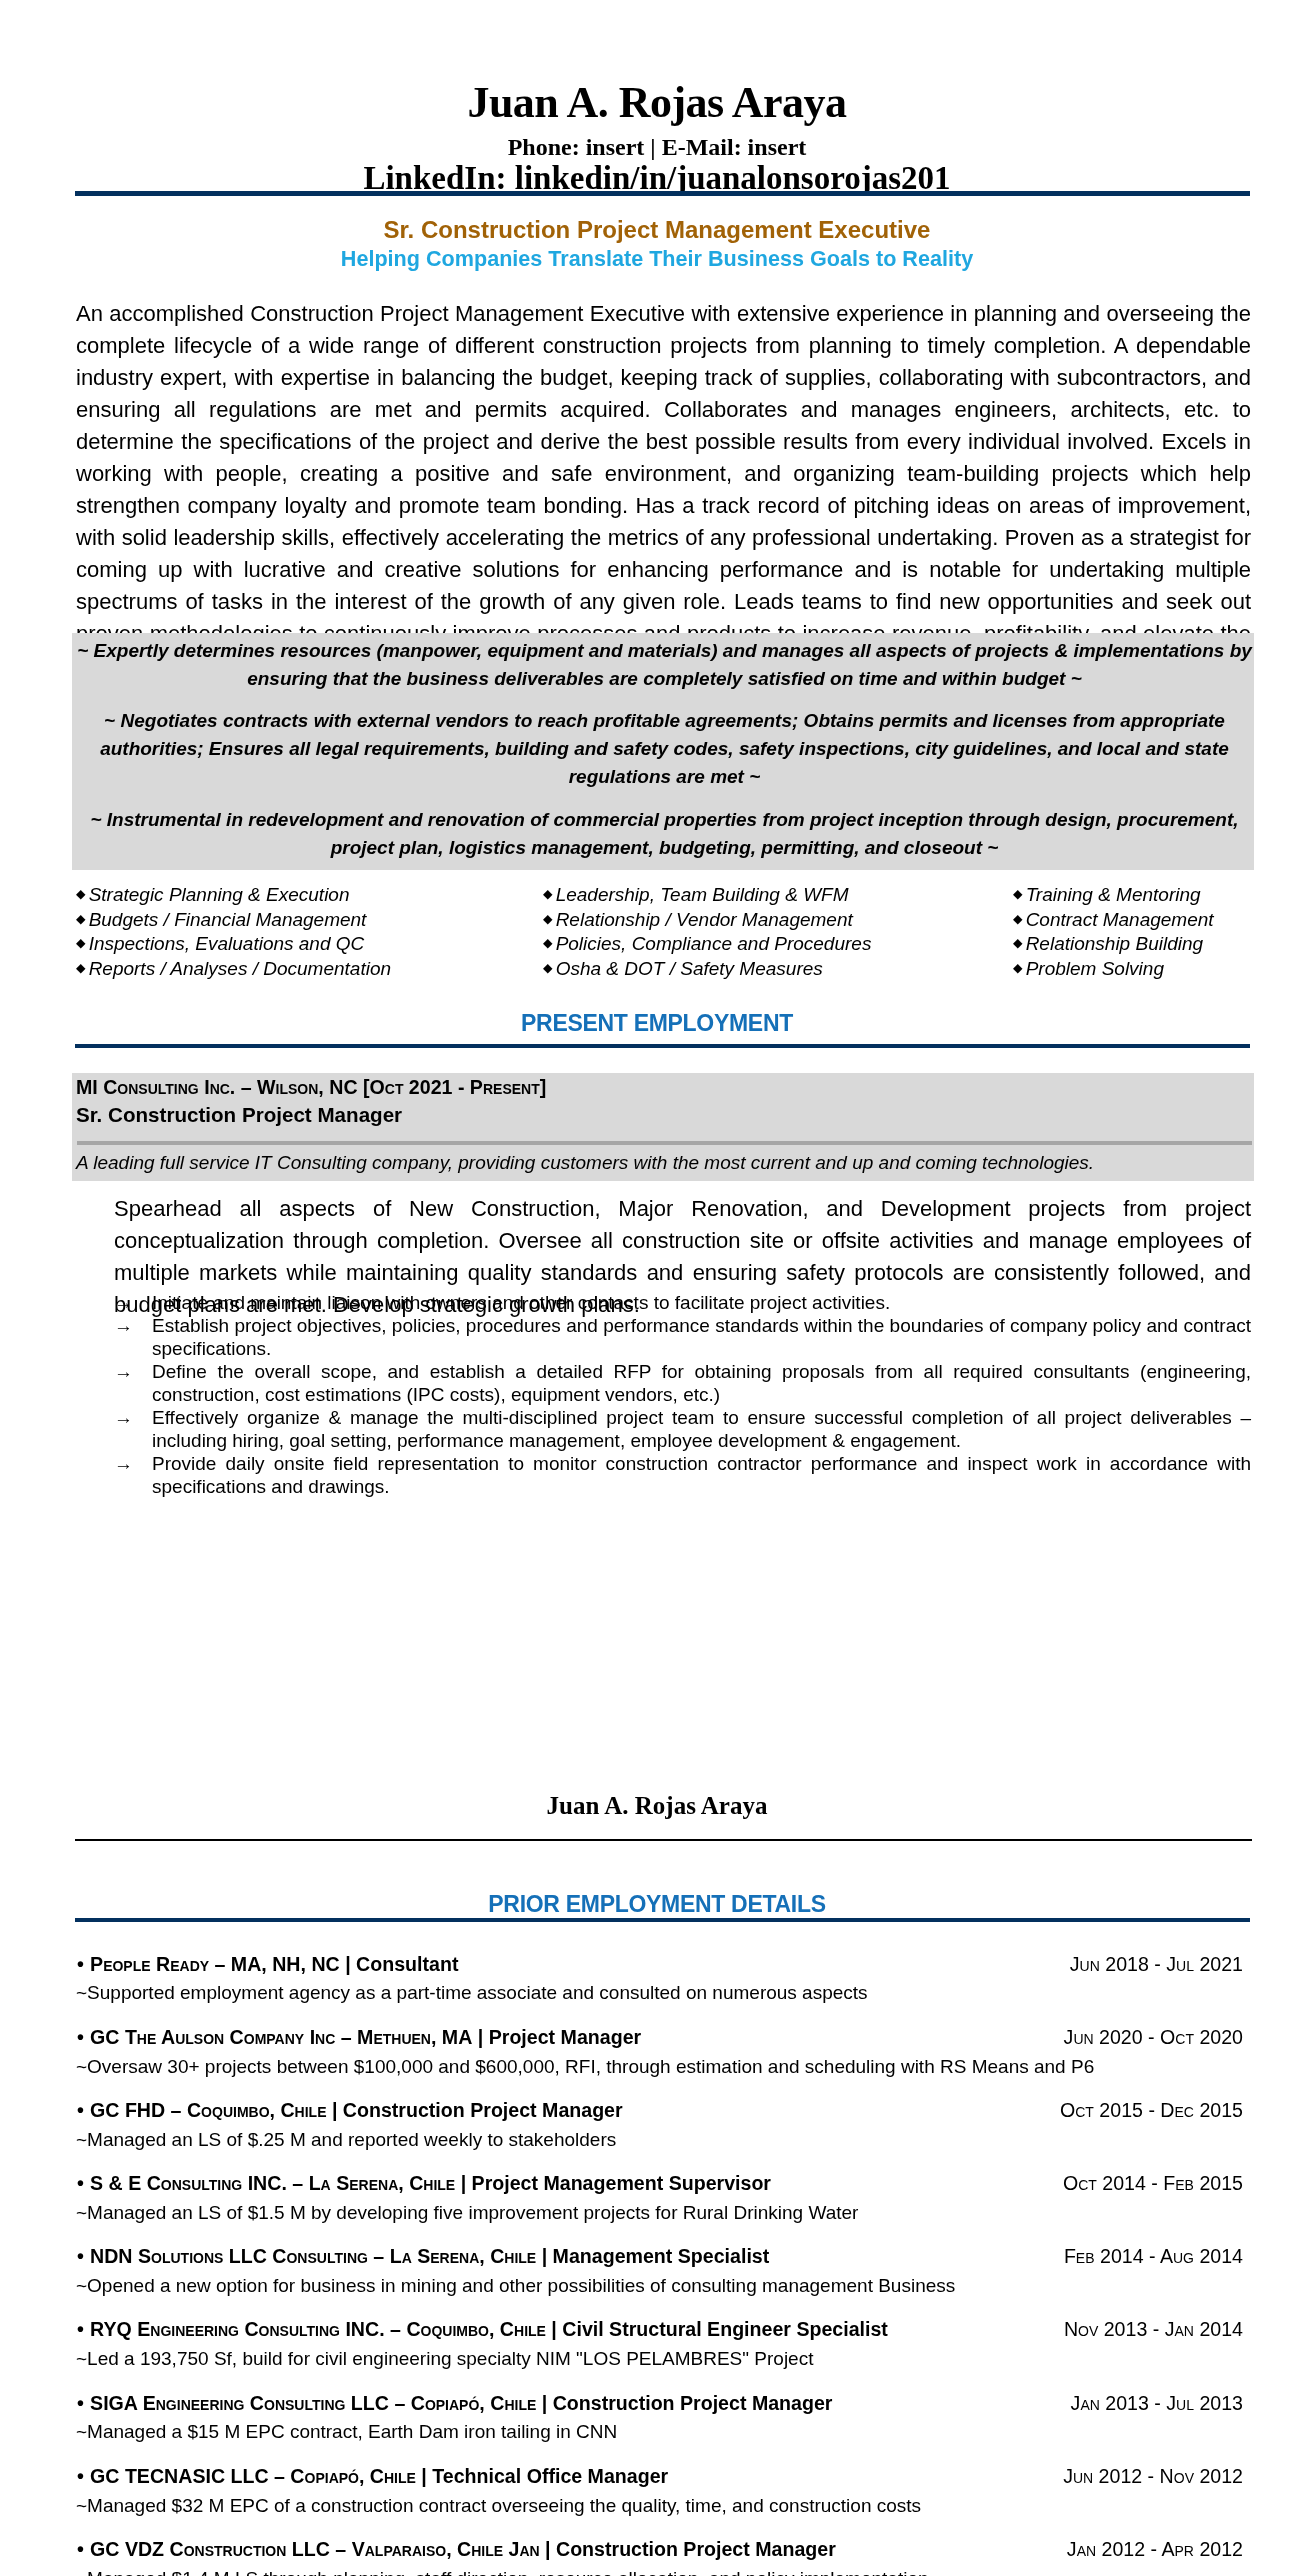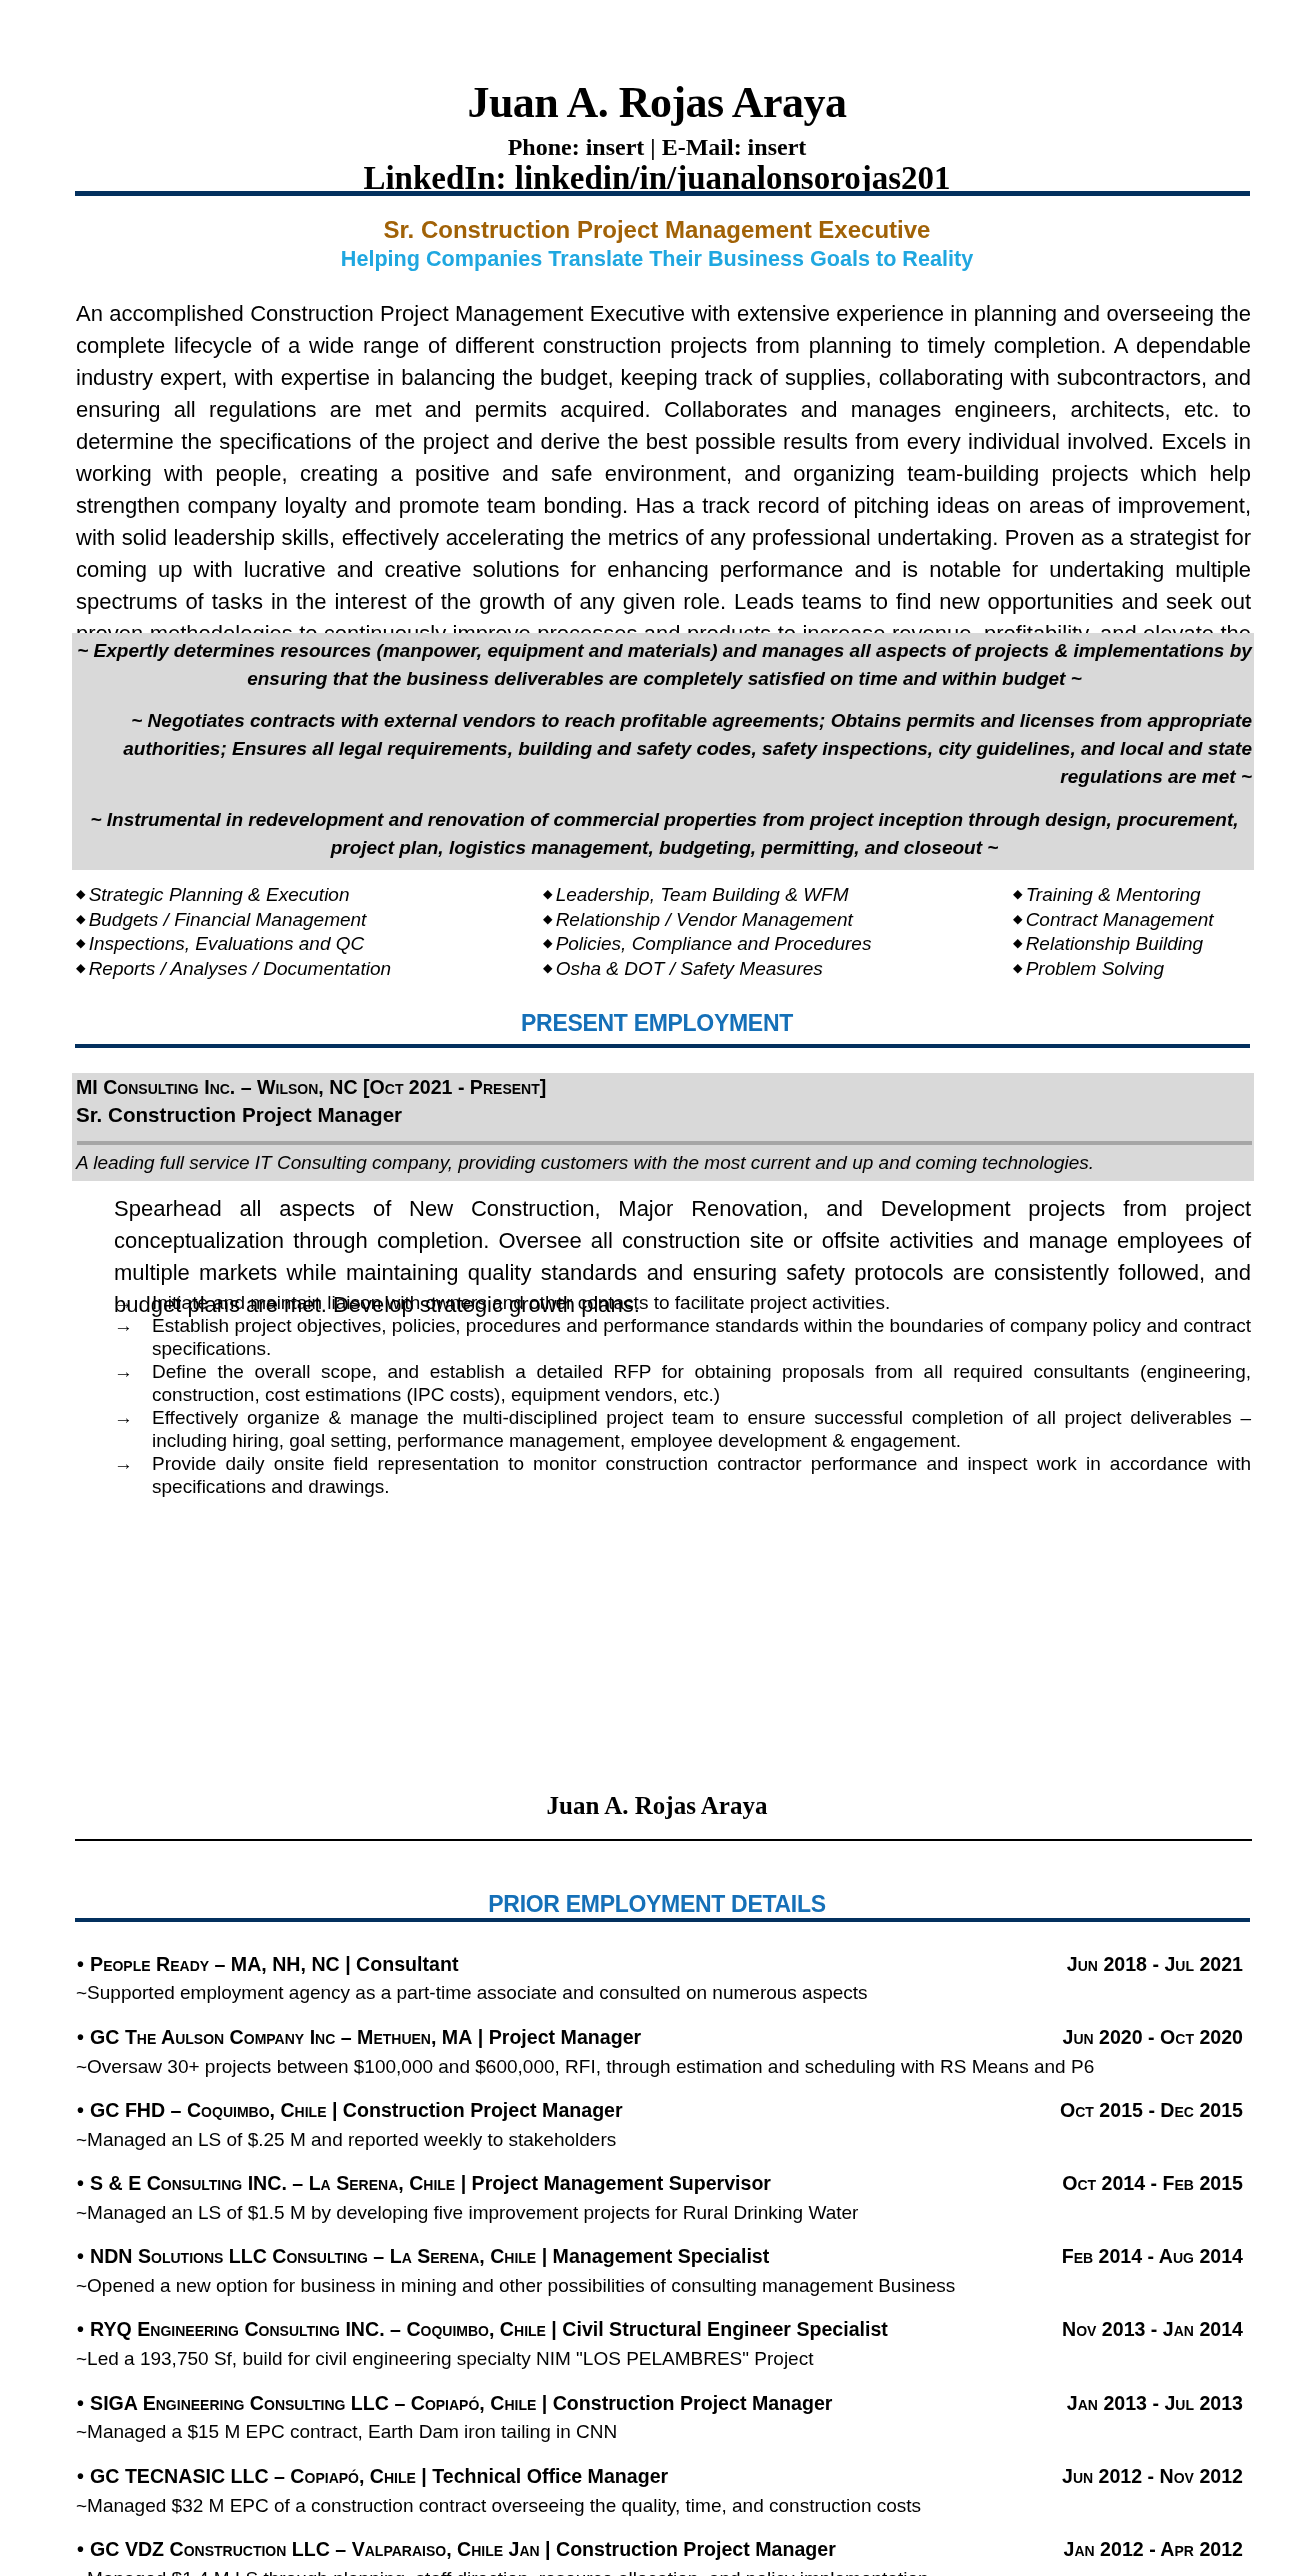--- a/index.html
+++ b/index.html
@@ -19,21 +19,21 @@
   #headline { top: 216px; font-size: 24px; font-weight: bold; color: #a16207; }
   #subheadline { top: 246px; font-size: 21.6px; font-weight: bold; color: #1fa7e0; }
 
   .para { font-size: 22px; line-height: 32px; text-align: justify; }
   #summary { top: 298px; left: 76px; width: 1175px; }
 
   #highlight-box { top: 633px; left: 72px; width: 1182px; height: 237px; background: #d9d9d9; }
   .hl { font-size: 19px; line-height: 28px; font-style: italic; font-weight: bold;
         text-align: center; margin: 0; }
   #hl-1 { top: 637px; left: 77px; width: 1175px; }
-  #hl-2 { top: 707px; left: 77px; width: 1175px; text-align: right; }
+  #hl-2 { top: 707px; left: 77px; width: 1175px; }
   #hl-3 { top: 806px; left: 77px; width: 1175px; }
 
   .skill { font-size: 19px; font-style: italic; line-height: 24px; white-space: nowrap; }
   .skill .dia { font-style: normal; font-size: 12.4px; vertical-align: 2.6px; margin-right: 3.1px; }
   .skill-col { top: 882px; }
   #skills-col-1 { left: 76px; }
   #skills-col-2 { left: 543px; }
   #skills-col-3 { left: 1013px; }
 
   .section-title { font-size: 23px; font-weight: bold; color: #1570b8; letter-spacing: -0.3px; }
@@ -54,21 +54,21 @@
 
   
   #p2-name { top: 1792px; font-size: 25px; font-weight: bold; }
   #rule-p2 { top: 1839px; left: 75px; width: 1177px; height: 1.5px; background: #000; }
   #prior-title { top: 1891px; }
   #rule-prior { top: 1918px; height: 4.1px; }
 
   .entry-head { font-size: 19.6px; font-weight: bold; white-space: nowrap; }
   .entry-head .bul { margin-right: 6.2px; }
   .entry-head .sc { font-variant: small-caps; }
-  .entry-date { font-size: 19.6px; font-weight: bold; font-variant: small-caps; white-space: nowrap;
+  .entry-date { font-size: 19.6px; font-weight: normal; font-variant: small-caps; white-space: nowrap;
                 right: 71px; text-align: right; }
   .entry-desc { font-size: 19px; white-space: nowrap; }
 </style>
 </head>
 <body>
 
 <div id="name" class="abs center serif">Juan A. Rojas Araya</div>
 <div id="contact-line" class="abs center serif">Phone: insert | E-Mail: insert</div>
 <div id="linkedin-line" class="abs center serif">LinkedIn: linkedin/in/juanalonsorojas201</div>
 <div id="rule-top" class="abs rule-navy"></div>

